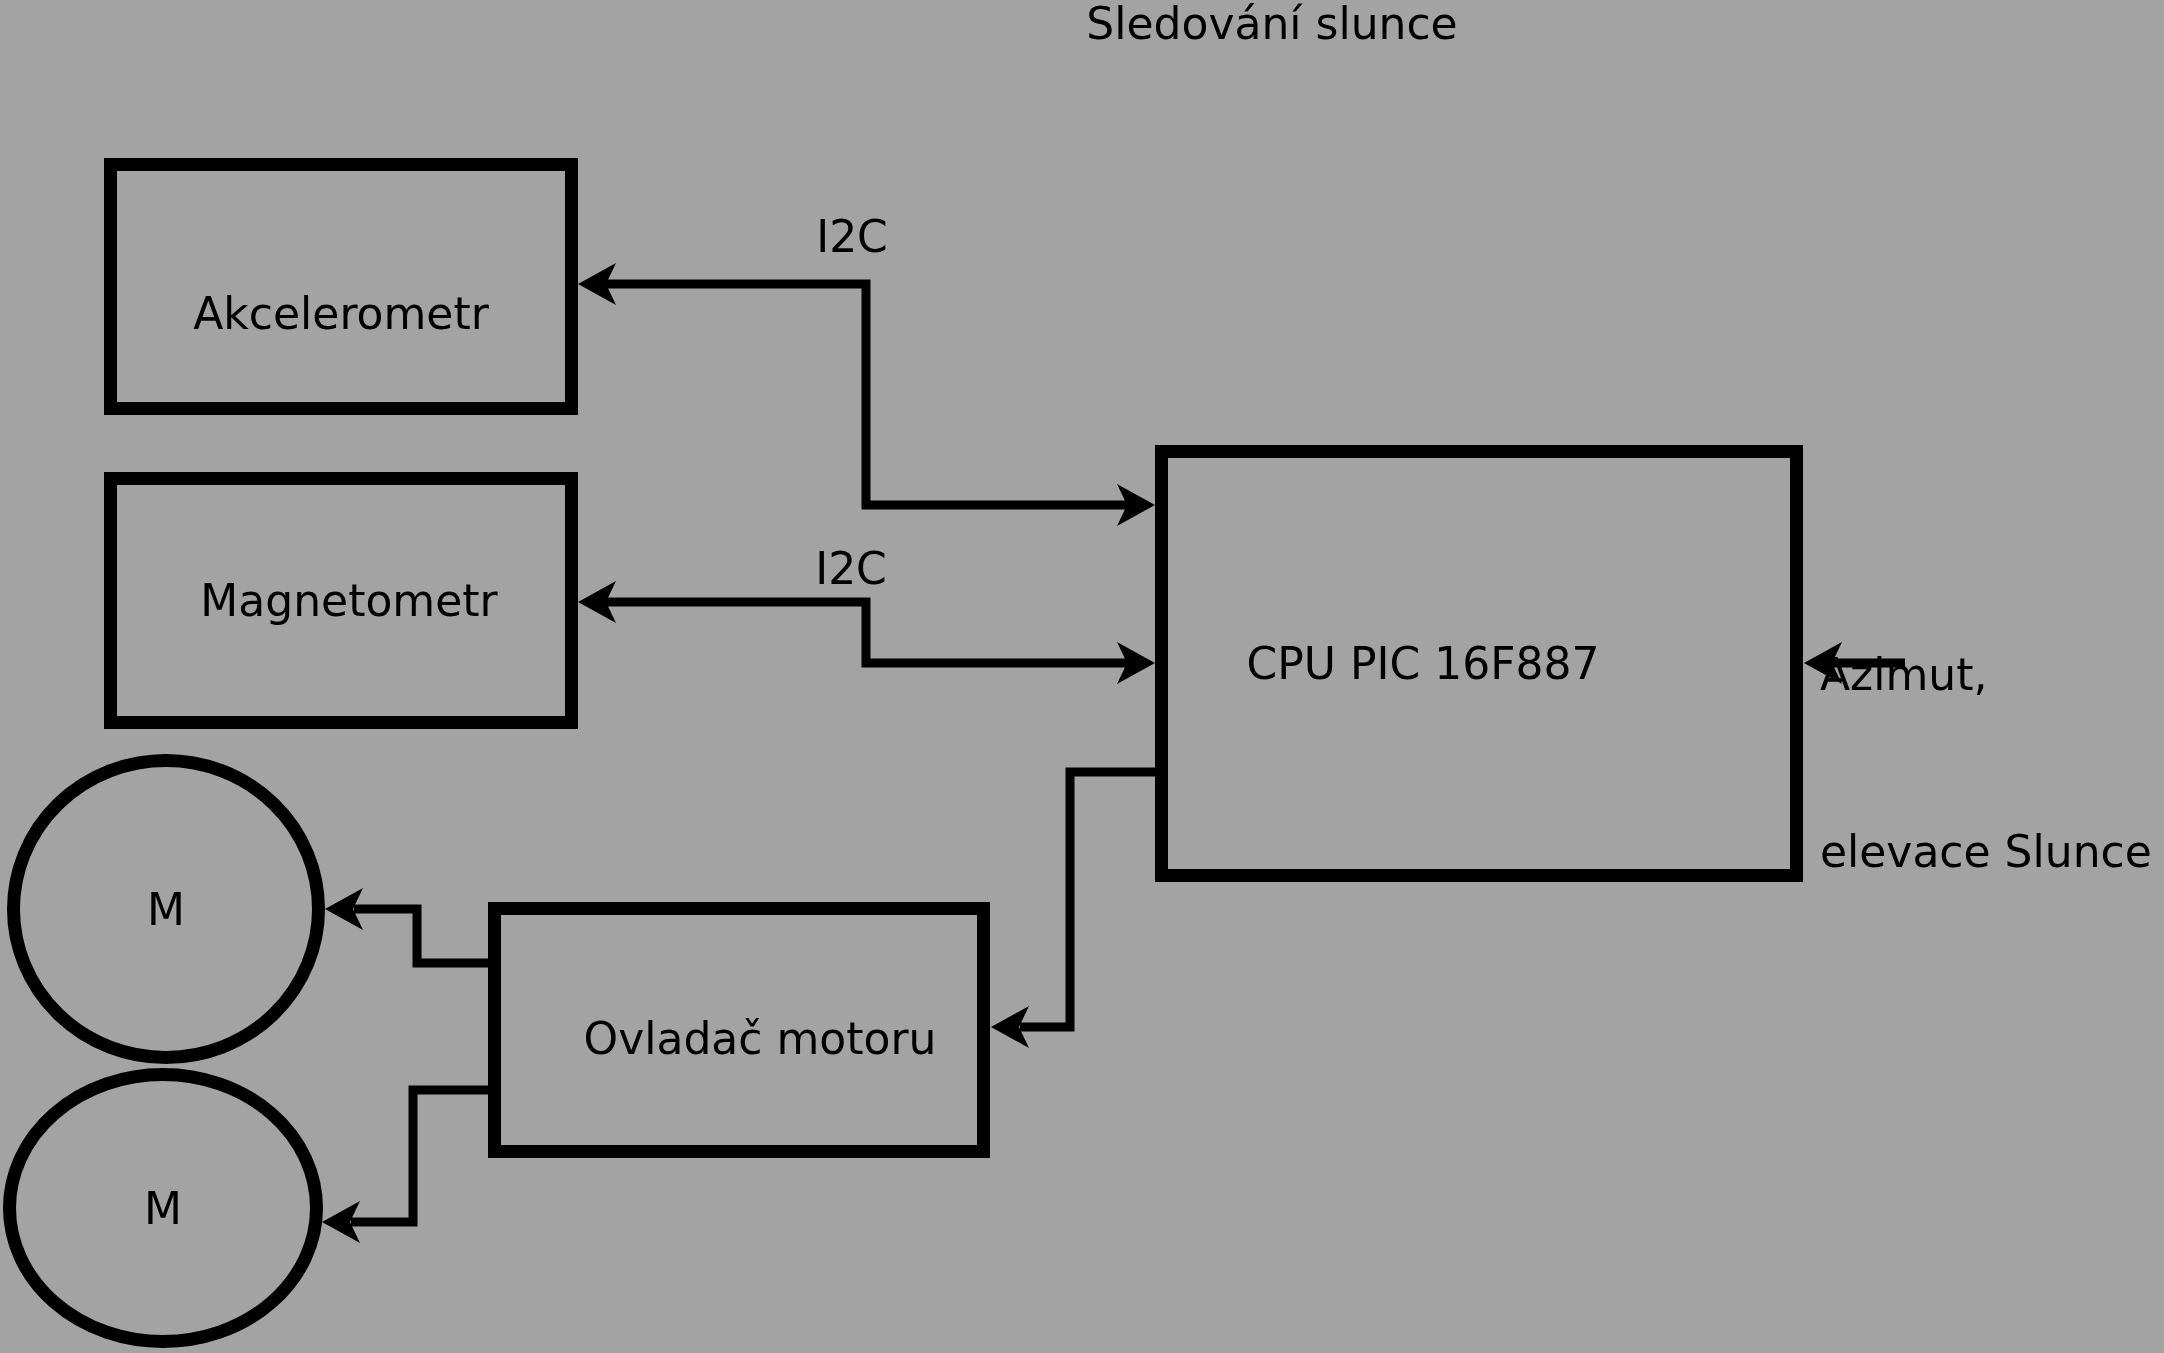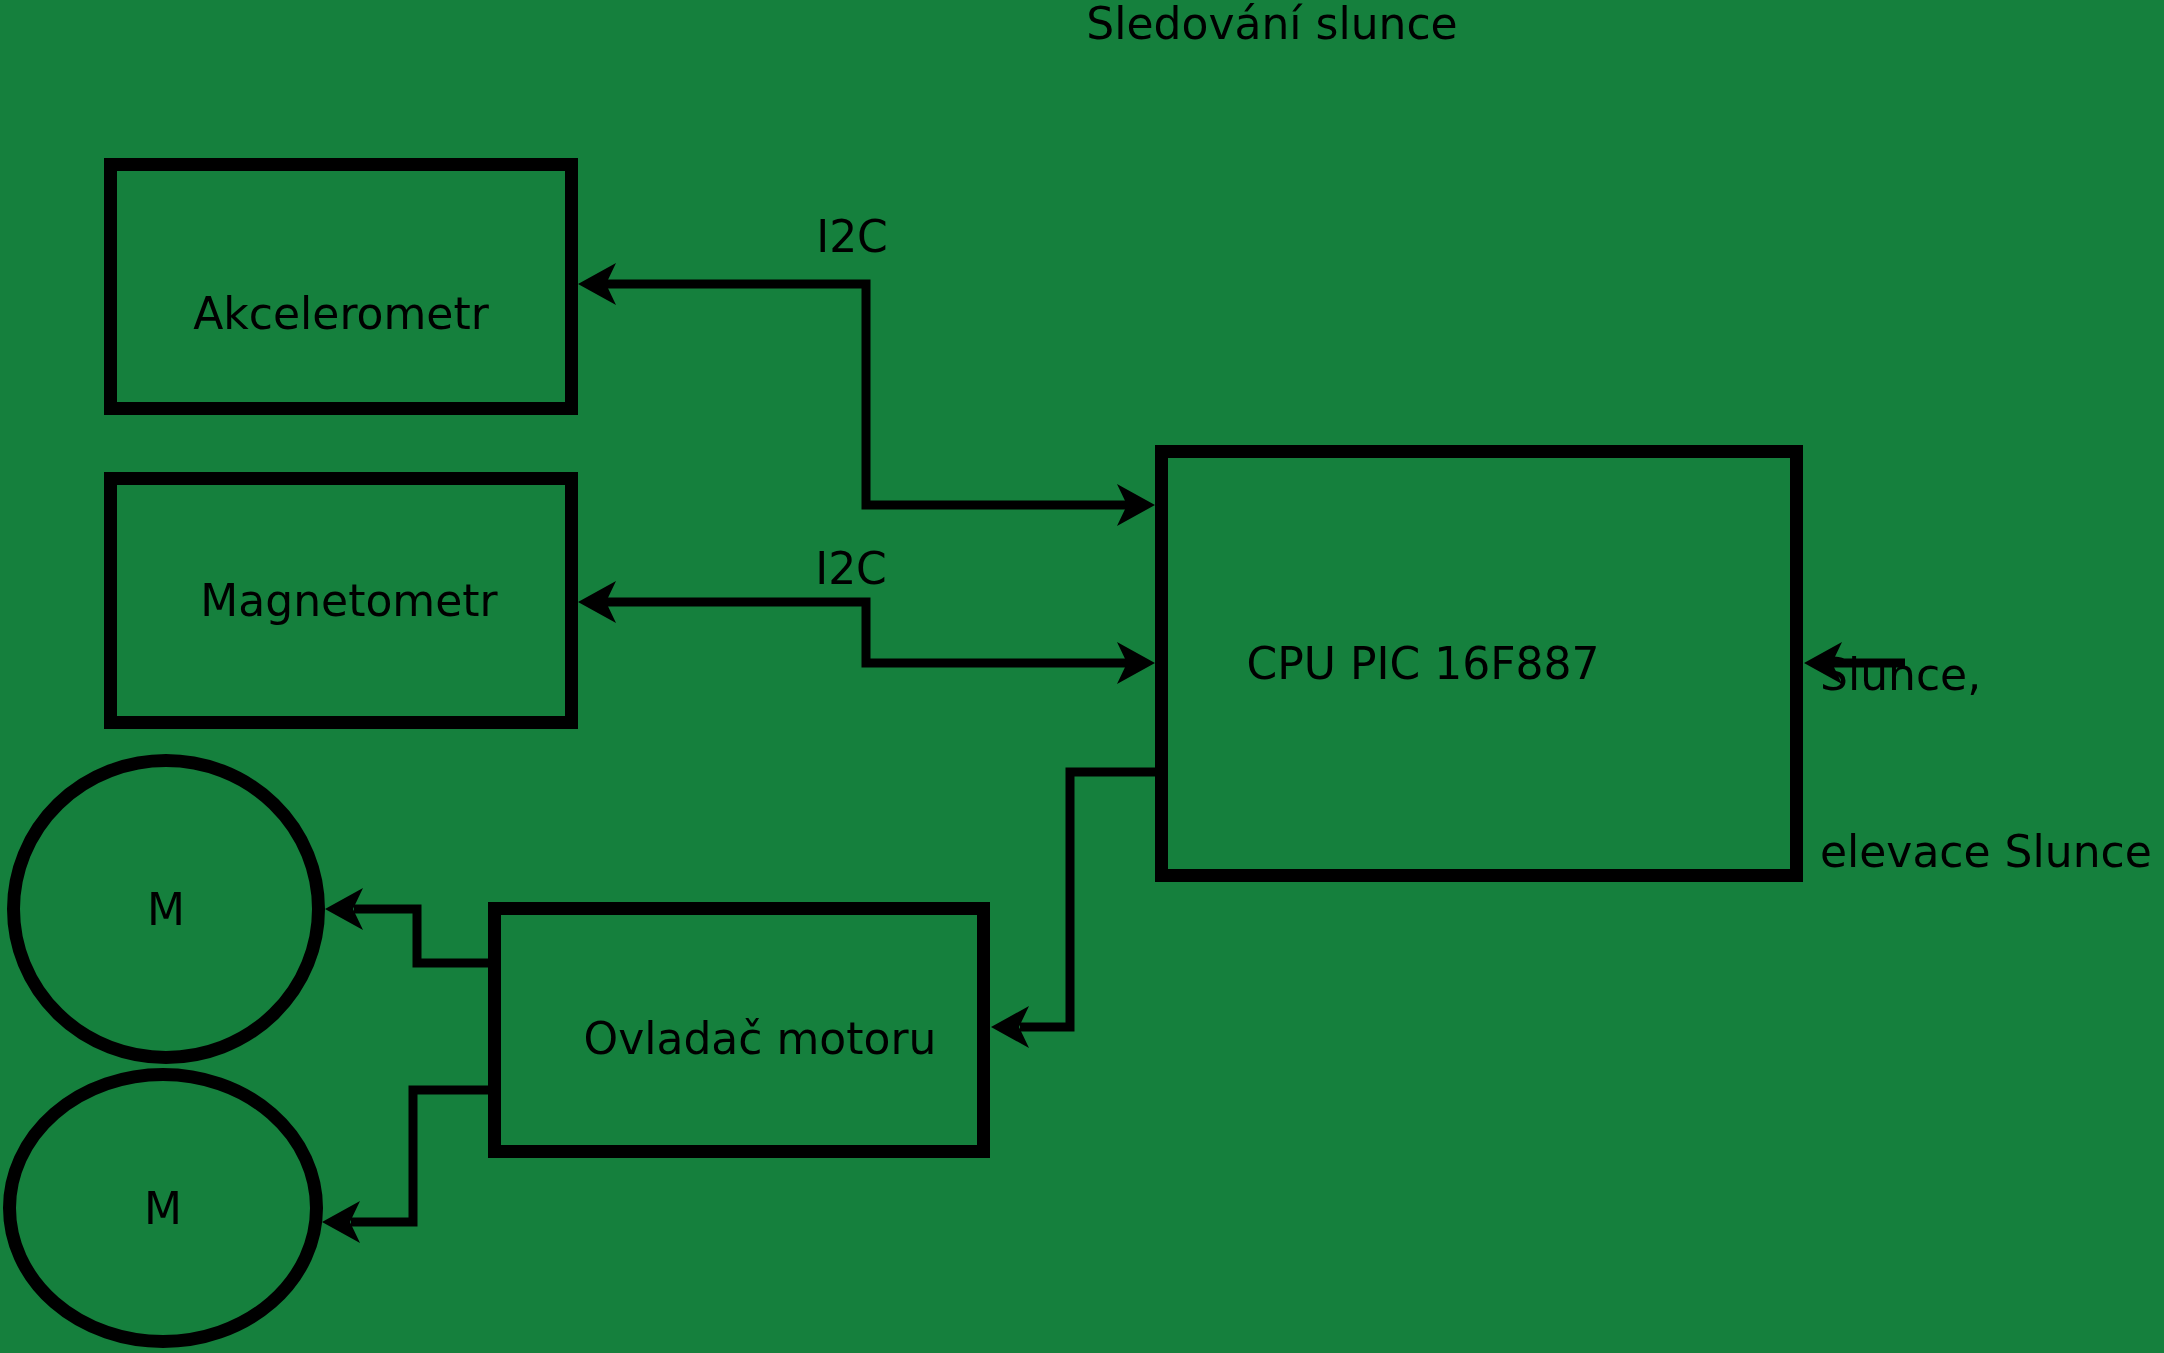--- a/index.html
+++ b/index.html
@@ -4,21 +4,21 @@
 <style>
   html, body {
     margin: 0;
     padding: 0;
     background: #ffffff;
   }
   #canvas {
     position: relative;
     width: 2164px;
     height: 1353px;
-    background: #15803d;
+    background: #a3a3a3;
     overflow: hidden;
     font-family: "DejaVu Sans", "Liberation Sans", sans-serif;
     color: #000000;
   }
   #diagram-svg {
     position: absolute;
     left: 0;
     top: 0;
   }
   .lbl {
@@ -91,17 +91,17 @@
 
   <div class="lbl box-lbl" style="left:9px; top:756px; width:314px; height:306px;">M</div>
 
   <div class="lbl box-lbl" style="left:6px; top:1068px; width:314px; height:280px;">M</div>
 
   <div class="lbl float-lbl" style="left:824px; top:213px;">I2C</div>
 
   <div class="lbl float-lbl" style="left:823px; top:545px;">I2C</div>
 
   <div class="lbl" id="azimut-label" style="left:1820px; top:527px;">
-    <div>Slunce,</div>
+    <div>Azimut,</div>
     <div>elevace Slunce</div>
   </div>
 
 </div>
 
 </body></html>

